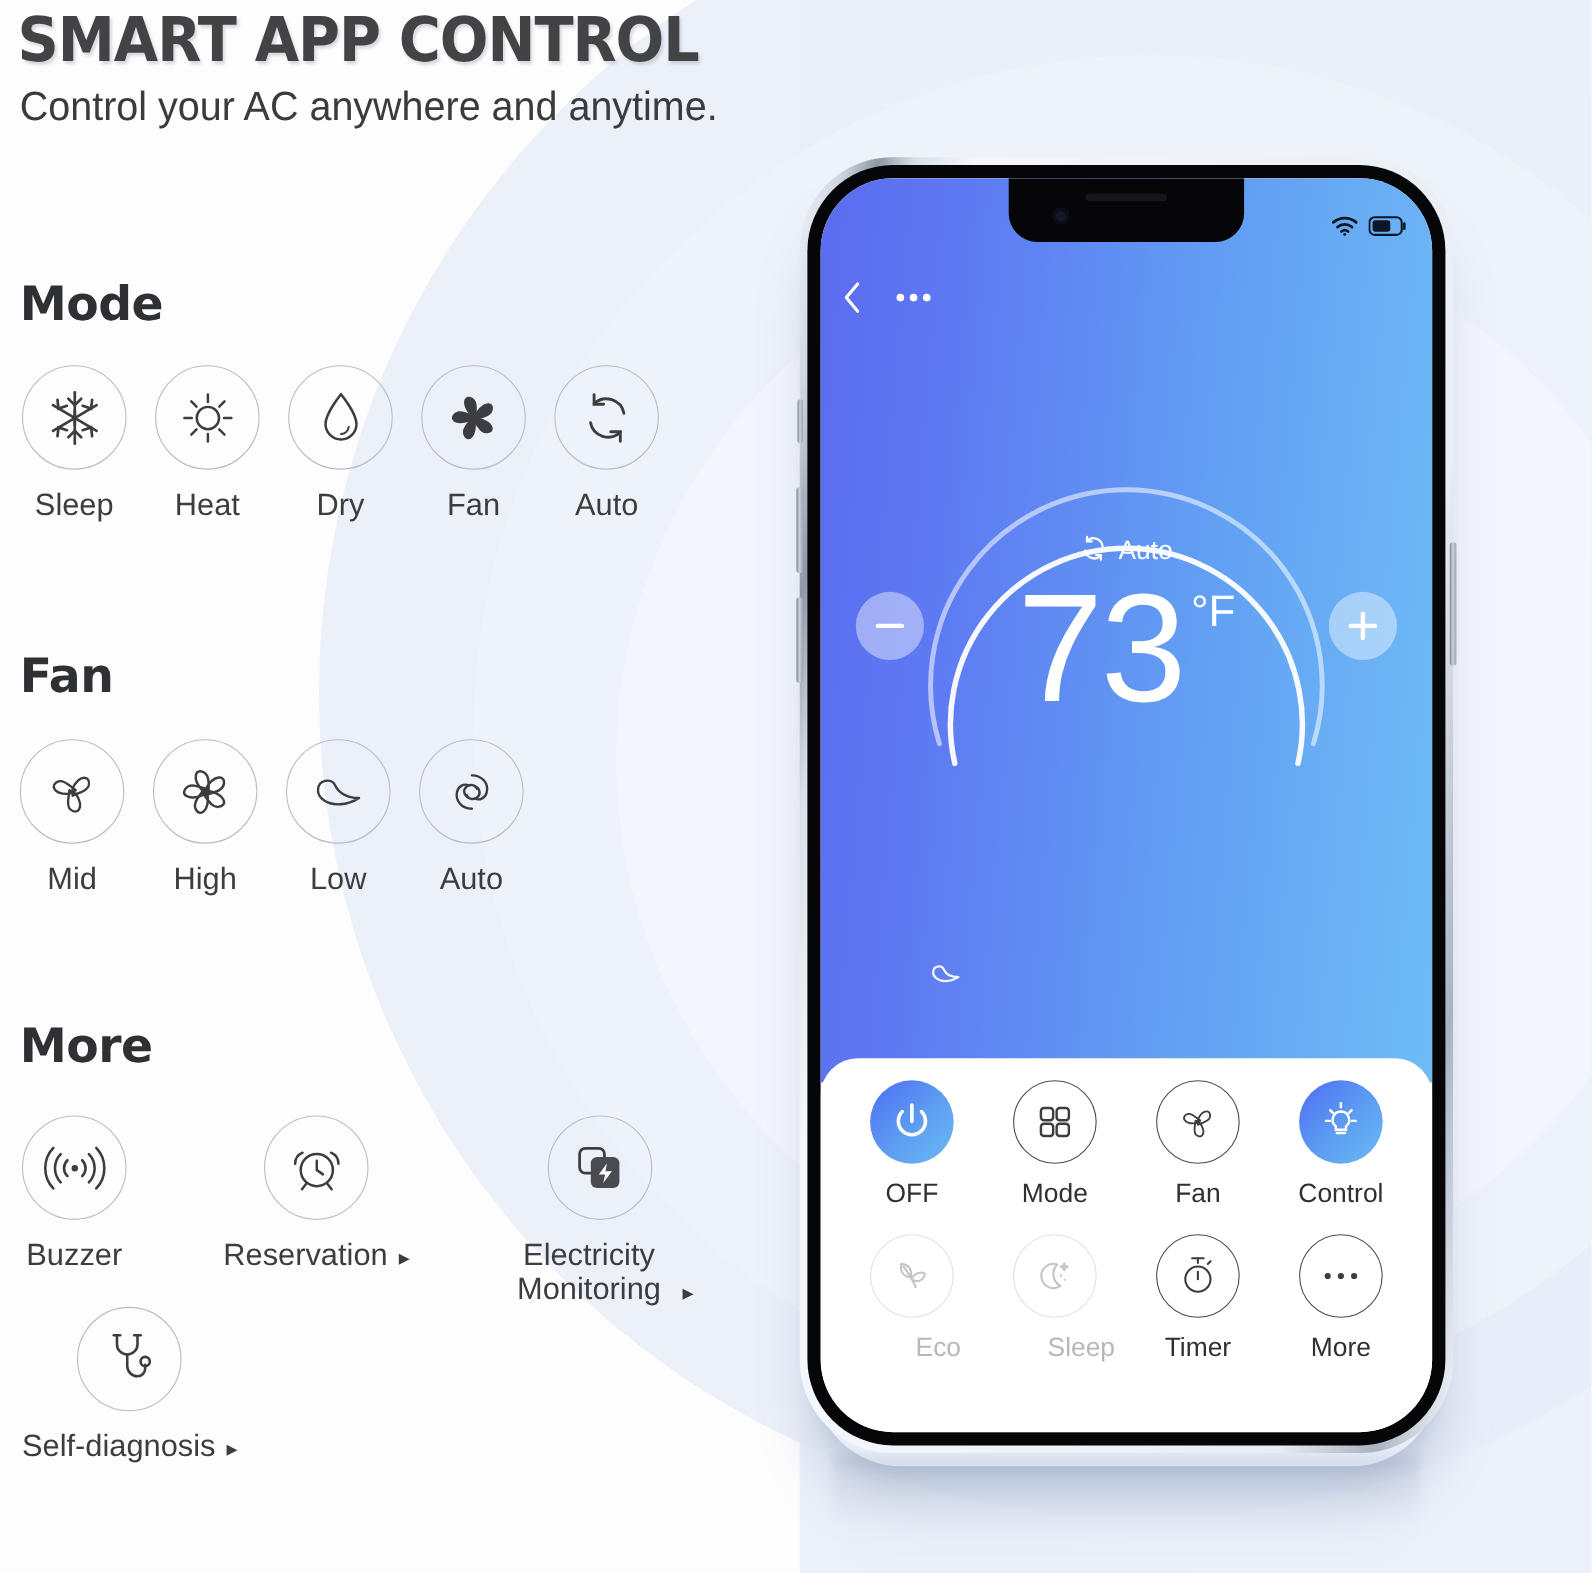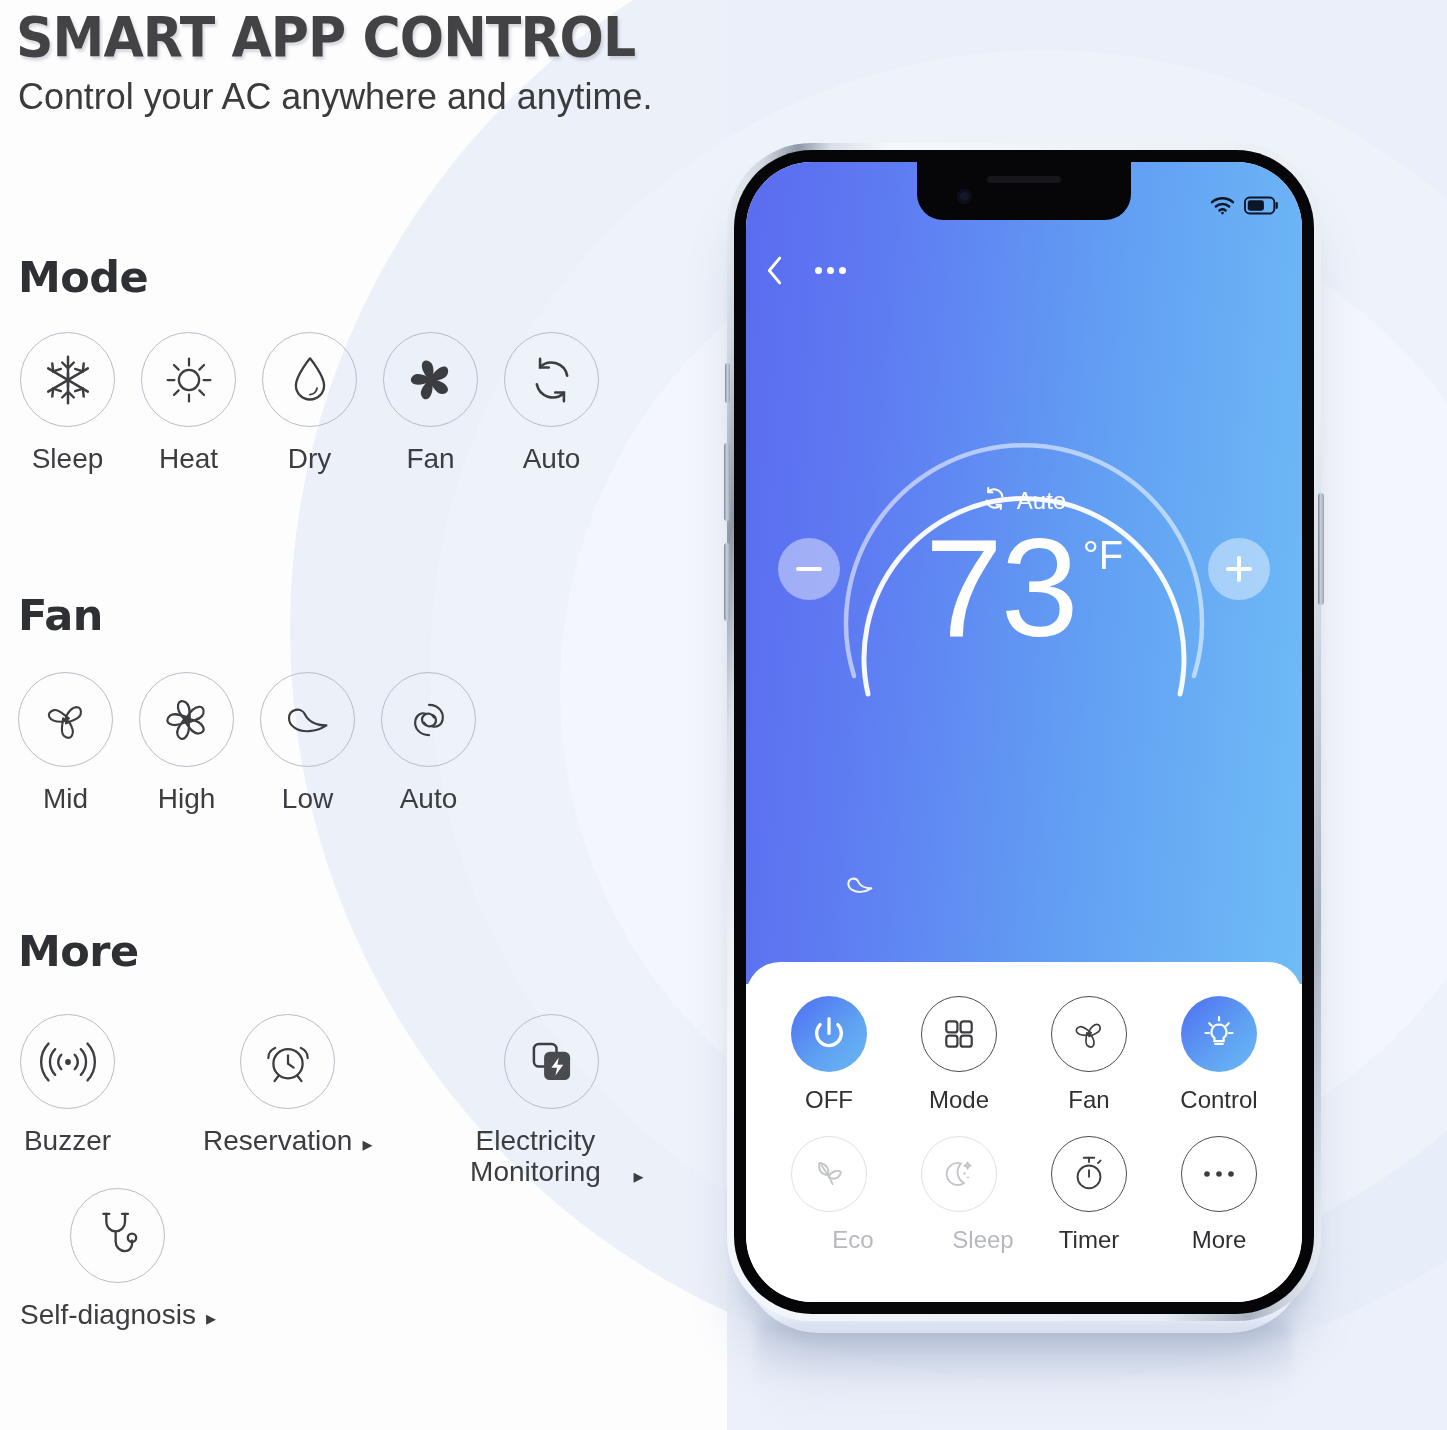--- a/index.html
+++ b/index.html
@@ -113,21 +113,21 @@
   .auto-chip .lbl{color:#fff;font-size:24px;}
   .temp-row{display:flex;align-items:flex-start;margin-top:4px;}
   .temp-val{font-size:140px;color:#fff;font-weight:300;line-height:.98;letter-spacing:-2px;}
   .temp-unit{font-size:40px;color:#fff;font-weight:400;margin-top:14px;margin-left:6px;}
 
   .swing-mini{position:absolute;left:98px;top:712px;z-index:5;}
 
   .panel{
     position:absolute;left:0;right:0;top:800px;height:340px;
     background:#fff;border-radius:34px 34px 66px 66px;
-    padding-top:34px;box-sizing:border-box;
+    padding-top:20px;box-sizing:border-box;
   }
   .prow{display:flex;justify-content:space-around;align-items:flex-start;padding:0 18px;}
   .prow.r2{margin-top:22px;}
   .pcell{display:flex;flex-direction:column;align-items:center;width:118px;}
   .pbtn{
     width:76px;height:76px;border-radius:50%;
     display:flex;align-items:center;justify-content:center;box-sizing:border-box;
   }
   .pbtn.fill{background:linear-gradient(135deg,#4f6ef3 0%,#5fa2f2 60%,#6ab8f6 100%);}
   .pbtn.outline{border:1.4px solid #c9ccd4;}
@@ -356,21 +356,21 @@
     </div>
 
     <div class="cell">
       <div class="circ" style="width:95px;height:95px;">
         <svg width="52" height="52" viewBox="0 0 46 46" fill="none">
           <rect x="7" y="7" width="20" height="20" rx="4.5" stroke="#3c3d40" stroke-width="2.2" fill="none"></rect>
           <rect x="16" y="14" width="23" height="25" rx="5" fill="#4a4b50"></rect>
           <path d="M29 19l-6.5 9h5l-1.5 7 7-9.5h-5.2z" fill="#ffffff"></path>
         </svg>
       </div>
-      <div class="caprow" style="max-width:200px;gap:13px;">
+      <div class="caprow" style="max-width:200px;">
         <span class="cap two" style="margin-top:0;width:150px;">Electricity Monitoring</span>
         <span class="arrow">▸</span>
       </div>
     </div>
   </div>
 
   <div class="grid" style="left:20px;top:1188px;">
     <div class="cell">
       <div class="circ" style="width:95px;height:95px;">
         <svg width="52" height="56" viewBox="0 0 44 48" fill="none" stroke="#3c3d40" stroke-width="2" stroke-linecap="round" stroke-linejoin="round">

